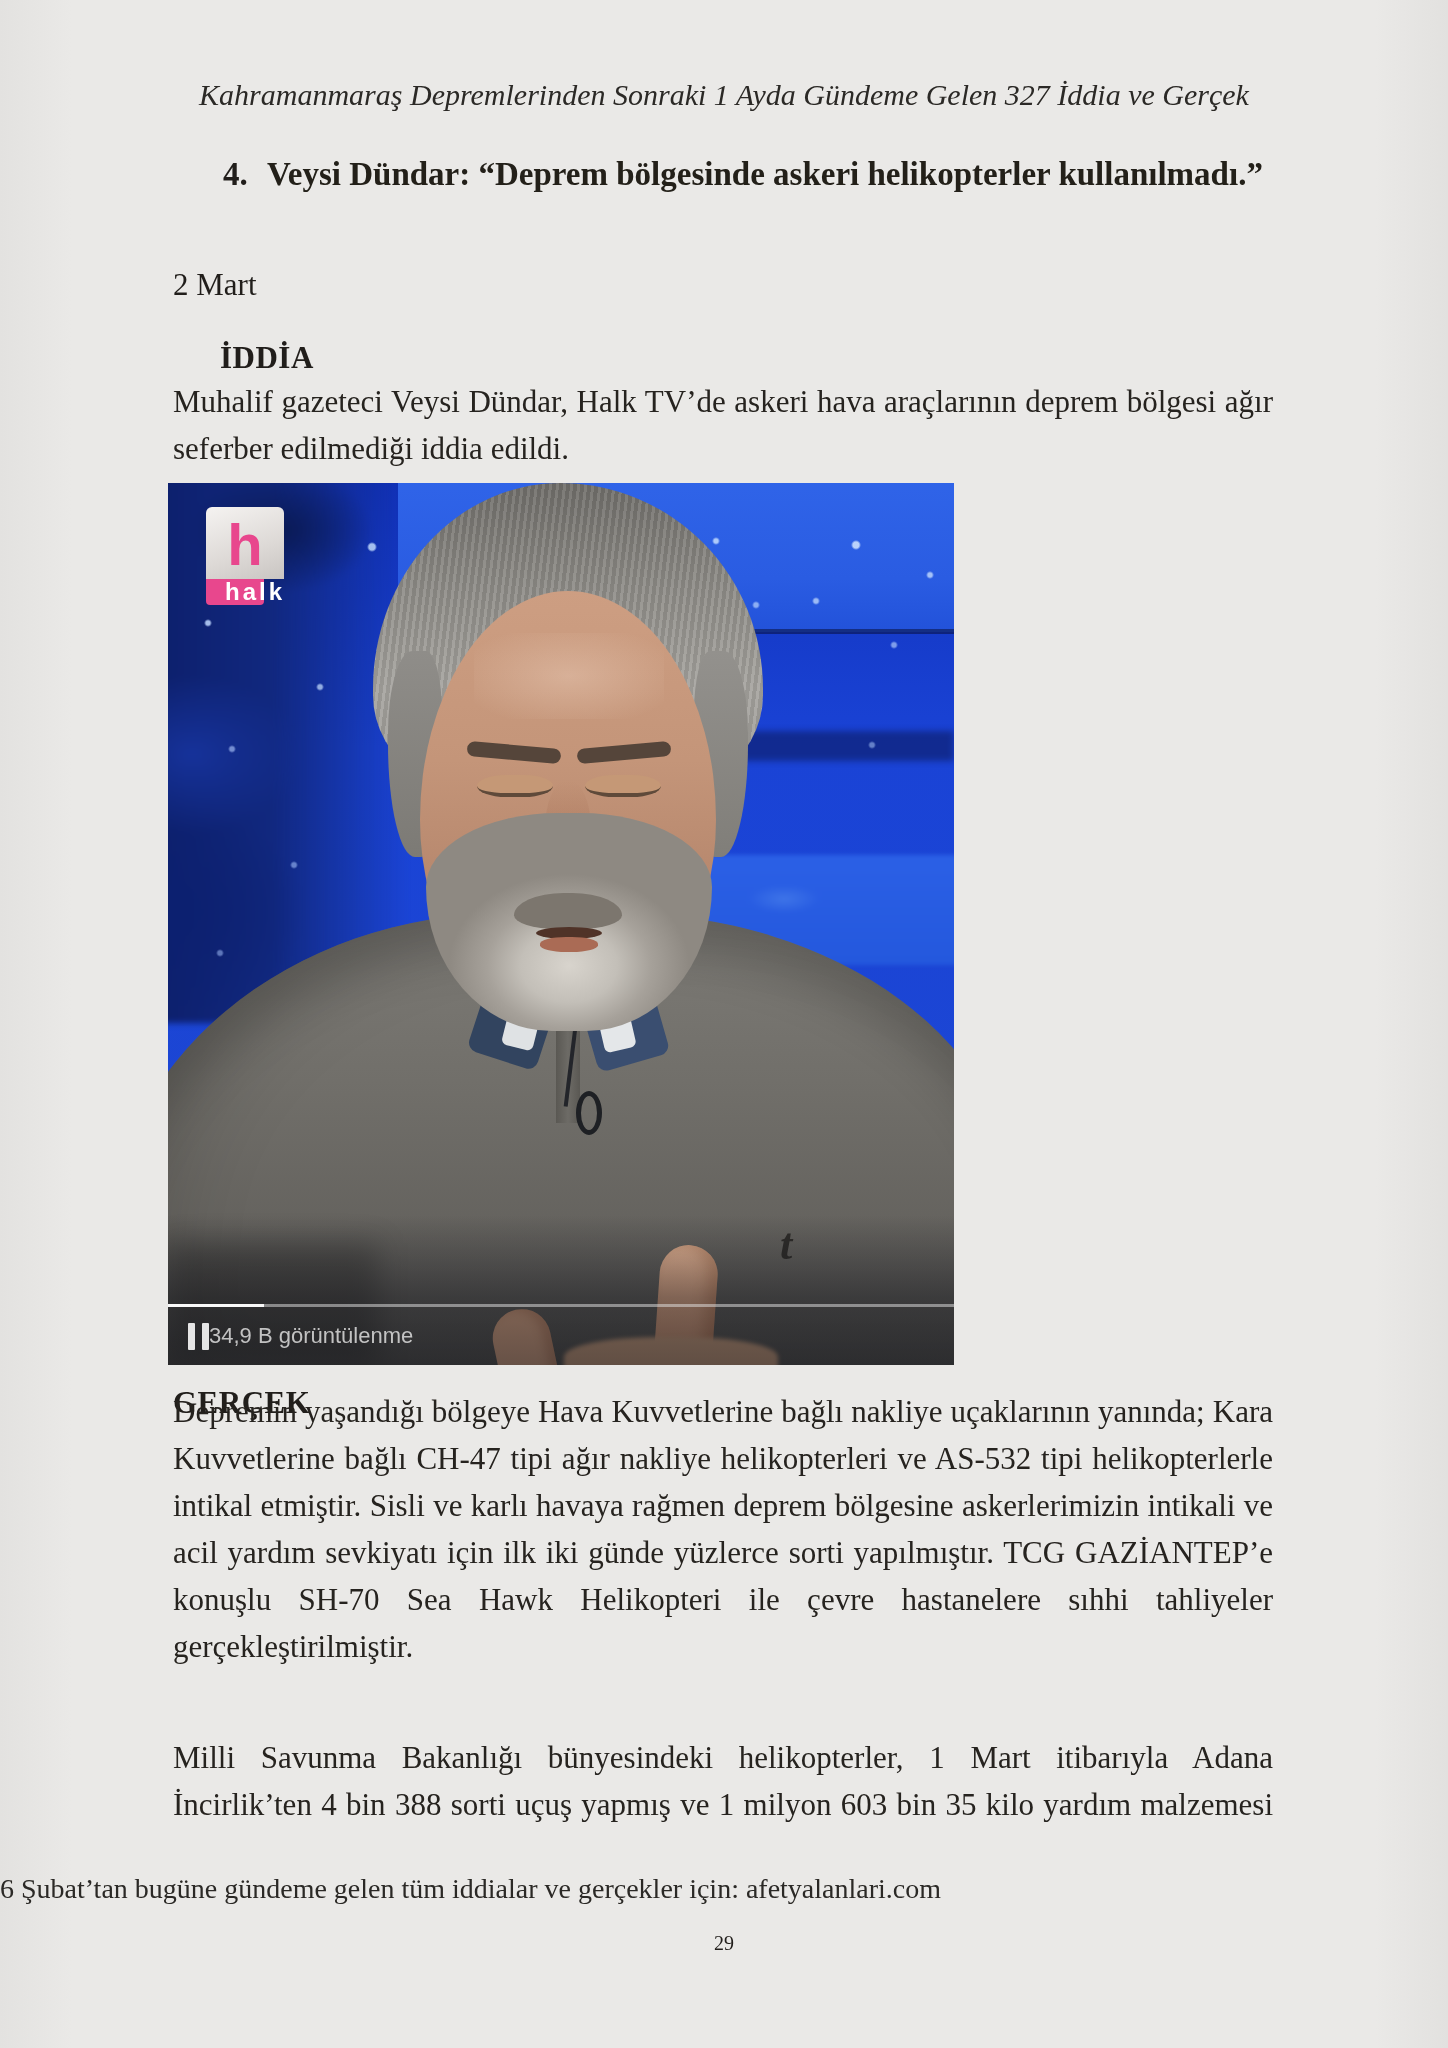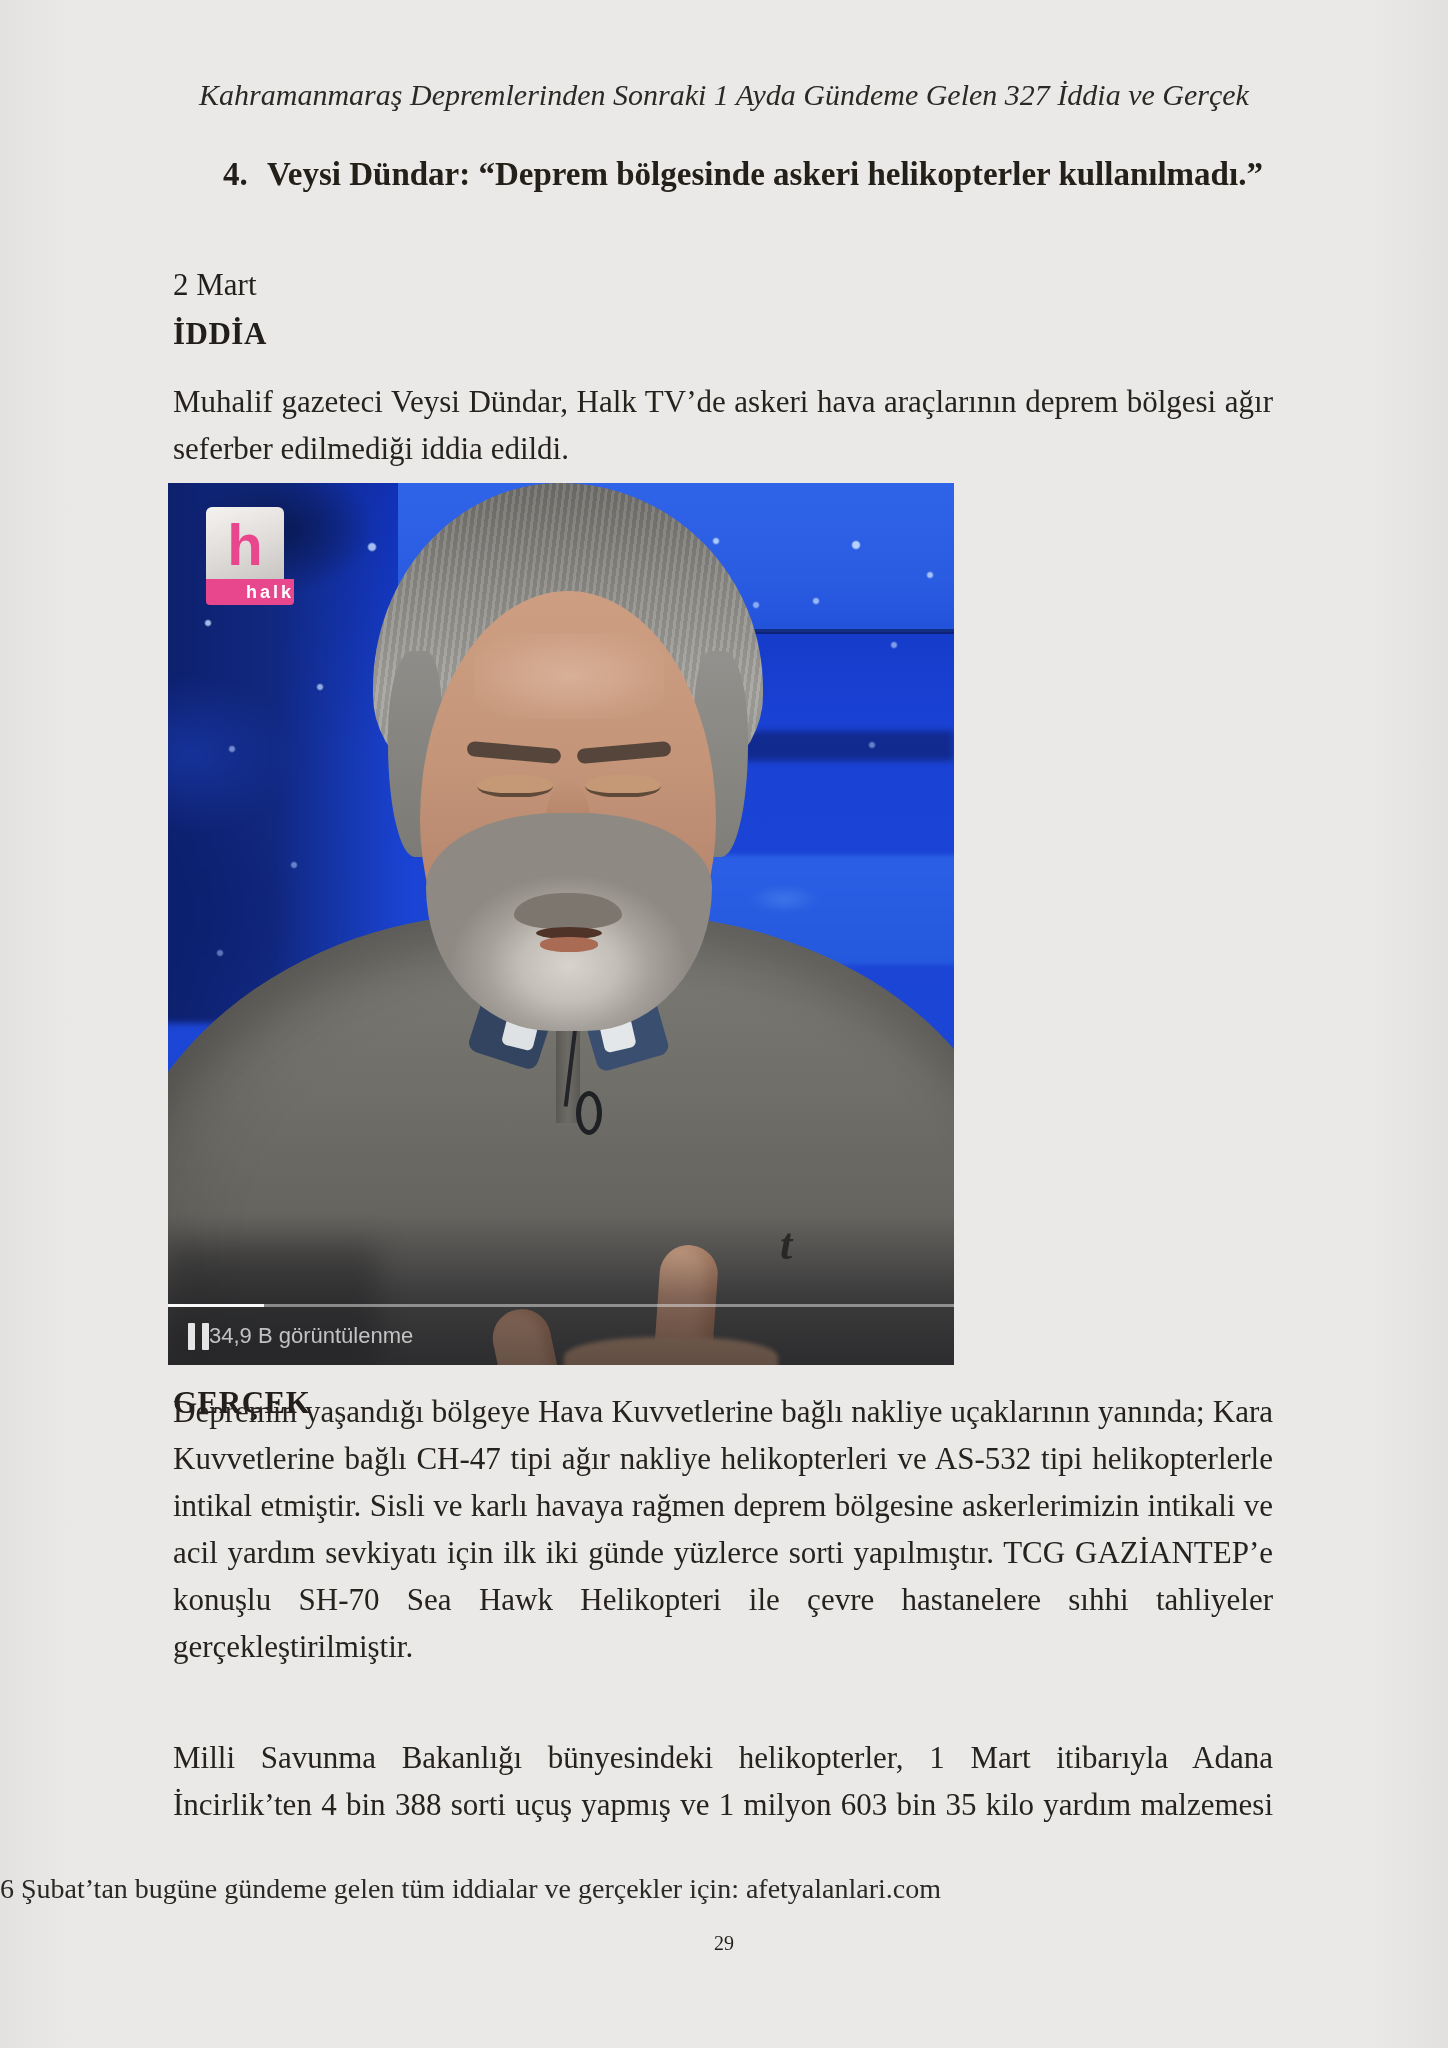--- a/index.html
+++ b/index.html
@@ -11,21 +11,21 @@
   }
   .running-header {
     position:absolute; top:78px; left:0; width:100%; text-align:center;
     font-style:italic; font-size:30px; line-height:34px; color:#2b2926;
   }
   .claim-block { position:absolute; top:146px; left:223px; width:1052px; display:flex; }
   .claim-number { flex:0 0 44px; font-weight:bold; font-size:33px; line-height:57px; }
   .claim-title { flex:1; font-weight:bold; font-size:33px; line-height:57px; text-align:justify; color:#232019; }
   .claim-date { position:absolute; top:264px; left:173px; font-size:31px; line-height:42px; }
   .section-label { position:absolute; left:173px; font-weight:bold; font-size:31px; letter-spacing:.5px; }
-  .label-iddia { top:316px; }
+  .label-iddia { top:340px;margin-left:47px; }
   .label-gercek { top:1385px;text-align:center; }
   .para {
     position:absolute; left:173px; width:1100px;
     font-size:31px; line-height:47px; text-align:justify; color:#26231f;
   }
   .para-iddia { top:378px; }
   .para-gercek1 { top:1388px; }
   .para-gercek2 { top:1734px; text-align-last:justify; }
   .page-footer { position:absolute; top:1872px; left:0; width:100%; text-align:left; font-size:28px; line-height:34px; color:#2b2926; }
   .page-number { position:absolute; top:1932px; left:0; width:100%; text-align:center; font-size:20px; }
@@ -136,21 +136,21 @@
   .emblem { left:598px; top:740px; width:40px; height:48px; color:#2f2d2a; font-family:"Liberation Serif",serif; font-style:italic; font-weight:bold; font-size:44px; line-height:44px; text-align:center; }
   .finger-index { left:489px; top:762px; width:58px; height:134px; background:linear-gradient(180deg,#e3b495 0%,#d09b7a 60%,#c08a69 100%); border-radius:29px 29px 10px 10px; transform:rotate(4deg); box-shadow:inset -10px 0 14px rgba(120,60,30,.28); }
   .finger-thumb { left:326px; top:826px; width:58px; height:70px; background:#d9a684; border-radius:29px 29px 8px 8px; transform:rotate(-12deg); box-shadow:inset -8px 0 10px rgba(120,60,30,.25); }
   .hand-mass { left:396px; top:854px; width:214px; height:44px; background:#cba07e; border-radius:45% 45% 0 0; filter:blur(2px); }
   .shade-bl { left:0; top:760px; width:210px; height:122px; background:rgba(0,0,0,.22); filter:blur(14px); }
 
   .halk-logo { left:38px; top:24px; width:78px; }
   .halk-logo div { position:static; }
   .halk-box { width:78px; height:72px; background:linear-gradient(160deg,#f5f3f1 0%,#ddd9d6 60%,#c9c5c2 100%); border-radius:6px 6px 0 0; display:flex; align-items:center; justify-content:center; }
   .halk-h { font-family:"Liberation Sans",sans-serif; font-weight:bold; font-size:58px; color:#e8478d; line-height:1; transform:translateY(2px); }
-  .halk-bar { width:88px; height:26px; background:#e8478d; border-radius:0 0 4px 4px; color:#fff; font-family:"Liberation Sans",sans-serif; font-size:18px; font-weight:bold; letter-spacing:3px; display:flex; align-items:center; justify-content:center;padding-left:40px; }
+  .halk-bar { width:58px; height:26px; background:#e8478d; border-radius:0 0 4px 4px; color:#fff; font-family:"Liberation Sans",sans-serif; font-size:24px; font-weight:bold; letter-spacing:3px; display:flex; align-items:center; justify-content:center;padding-left:40px; }
 
   .player-overlay { left:0; right:0; bottom:0; height:150px; background:linear-gradient(180deg, rgba(10,12,20,0) 0%, rgba(10,12,20,.42) 55%, rgba(10,12,20,.55) 100%); }
   .progress-track { left:0; right:0; bottom:58px; height:3px; background:rgba(230,230,230,.5); }
   .progress-played { left:0; bottom:58px; height:3px; width:96px; background:rgba(255,255,255,.95); }
   .player-bar { left:20px; bottom:12px; height:34px; display:flex; align-items:center; }
   .pause-icon { position:static !important; display:flex; gap:7px; }
   .pause-icon span { display:block; width:7px; height:27px; background:rgba(245,245,245,.92); border-radius:1px; }
   .views-label { position:static !important; font-family:"Liberation Sans",sans-serif; font-size:22px; color:rgba(215,215,215,.88); }
 </style>
 </head>

